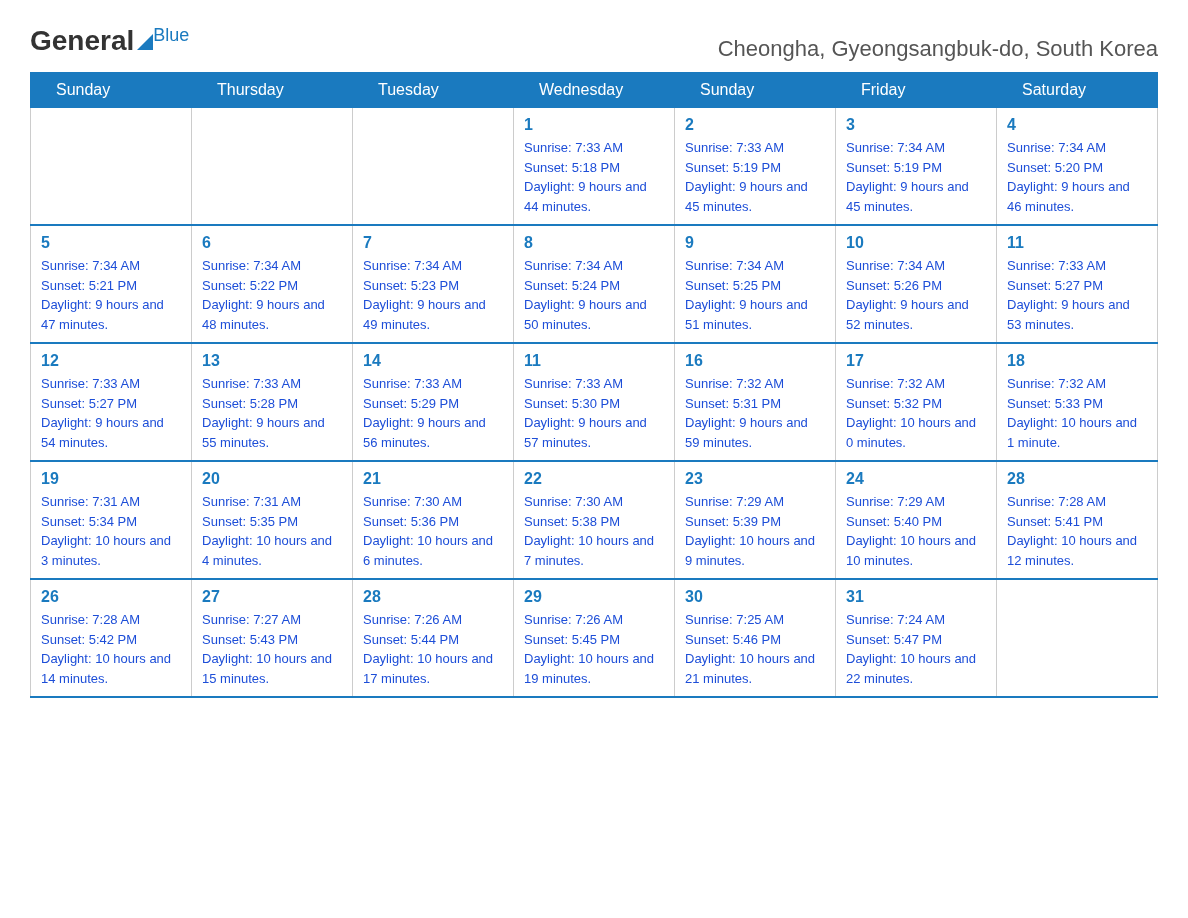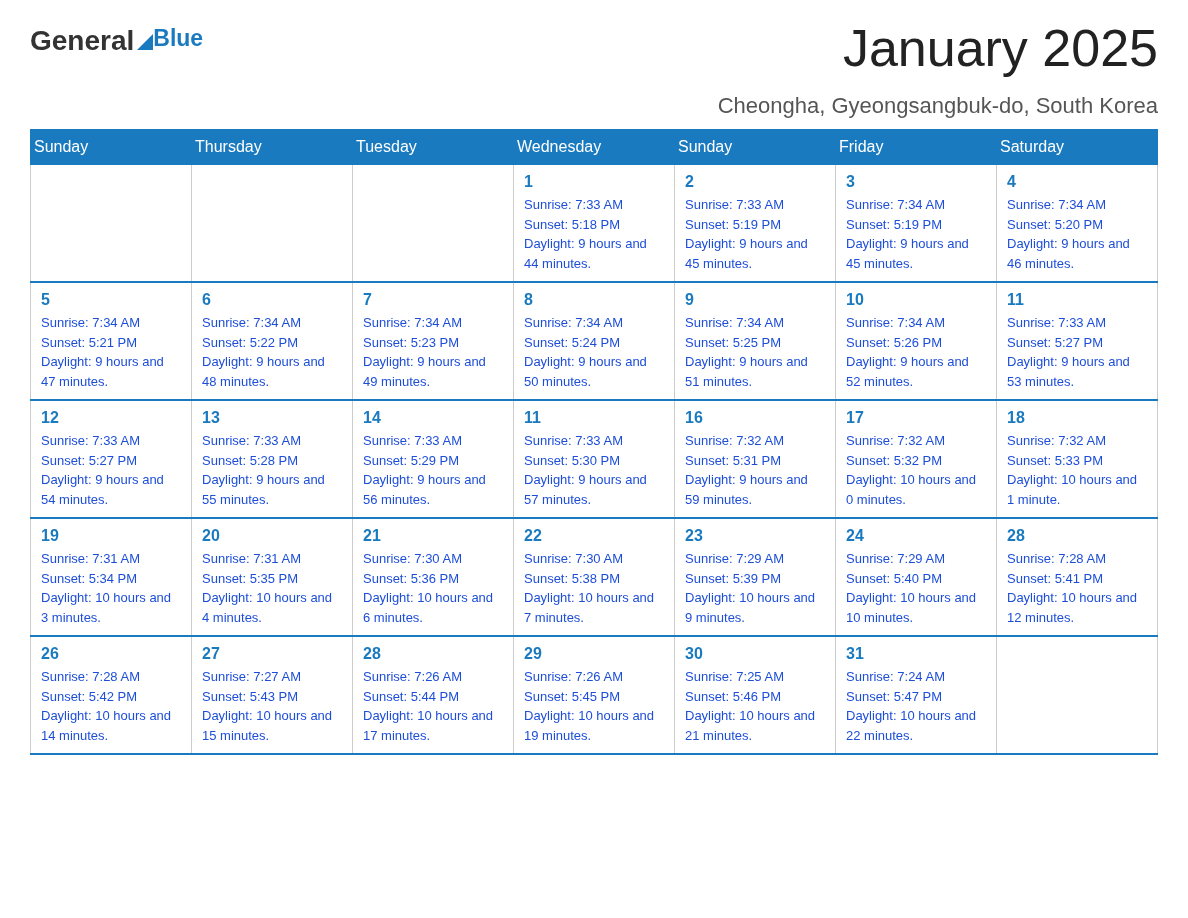--- a/index.html
+++ b/index.html
@@ -40,21 +40,21 @@
       margin-top: 16px;
     }
     .calendar {
       width: 100%;
       border-collapse: collapse;
       margin-top: 8px;
     }
     .calendar thead th {
       background-color: #1a7abf;
       color: white;
-      padding: 8px 3px;
+      padding: 8px 25px;
       font-size: 16px;
       font-weight: normal;
       text-align: left;
       border: 1px solid #1a7abf;
     }
     .calendar tbody td {
       vertical-align: top;
       padding: 8px 10px;
       border: 1px solid #ccc;
       width: 14.28%;
@@ -87,25 +87,24 @@
   <div class="logo">
     <div class="logo-line">
       <span style="font-size:28px;font-weight:bold;color:#333;">General</span>
       <span style="display:inline-block;margin-left:3px;margin-top:2px;">
         <svg width="16" height="20" viewBox="0 0 16 20">
           <polygon points="0,20 16,20 16,4" fill="#1a7abf"></polygon>
         </svg>
       </span>
     </div>
     <div>
-      <span style="font-size:23px;font-weight:bold;color:#1a7abf;">Blue</span>
+      <span style="font-size:18px;font-weight:normal;color:#1a7abf;">Blue</span>
     </div>
   </div>
   <div class="title-area">
-    <div class="main-title">January 2025</div>
     <div class="subtitle">Cheongha, Gyeongsangbuk-do, South Korea</div>
   </div>
 </div>
 
 <table class="calendar">
   <thead>
     <tr>
     <th>Sunday</th>
         <th>Thursday</th>
         <th>Tuesday</th>

